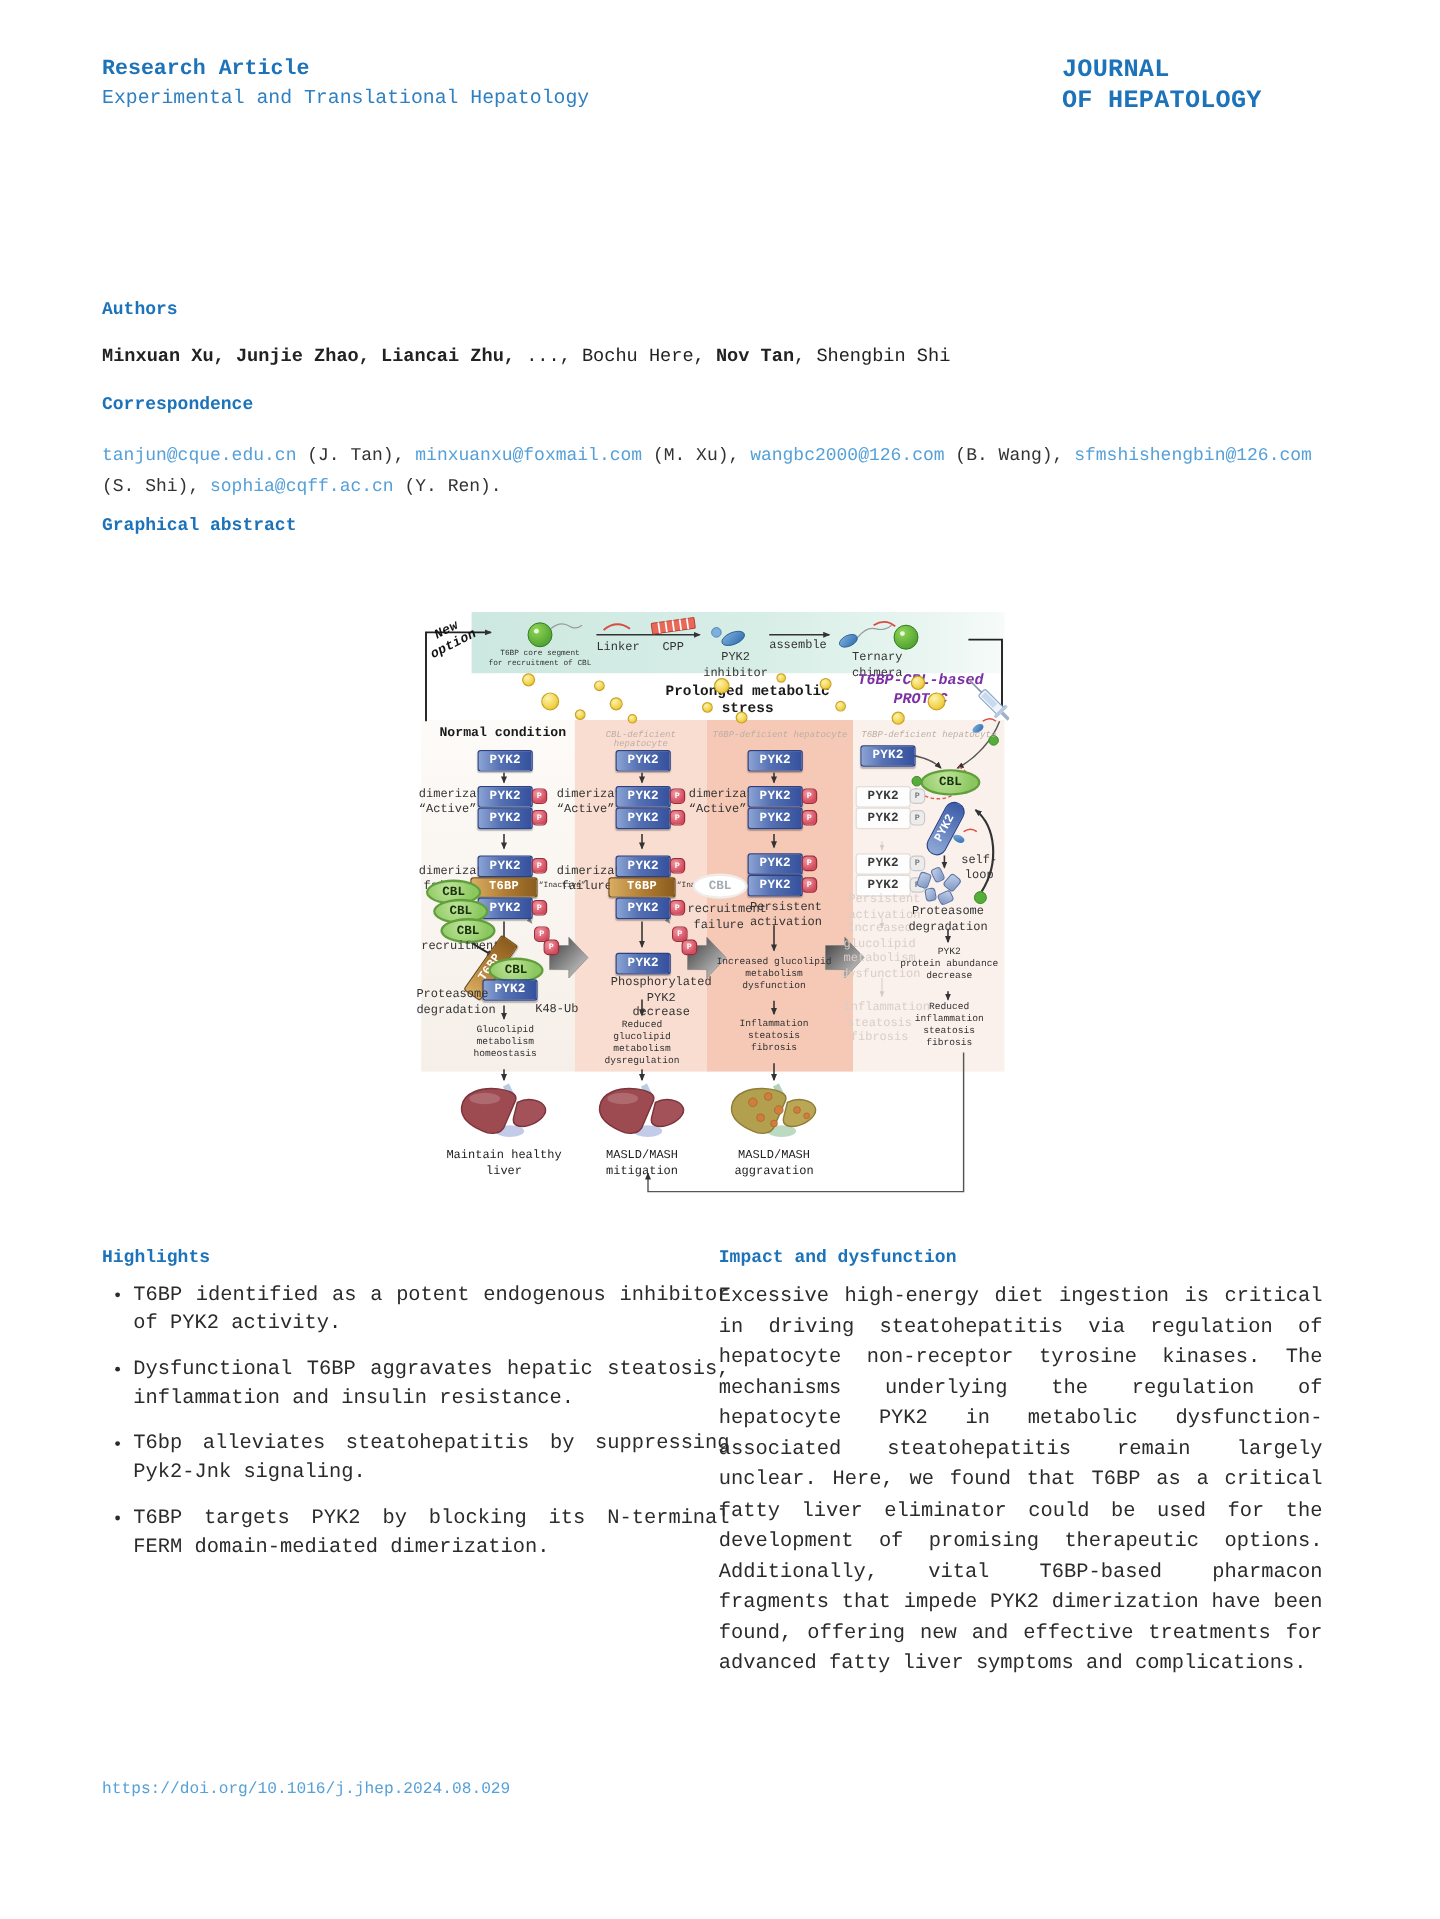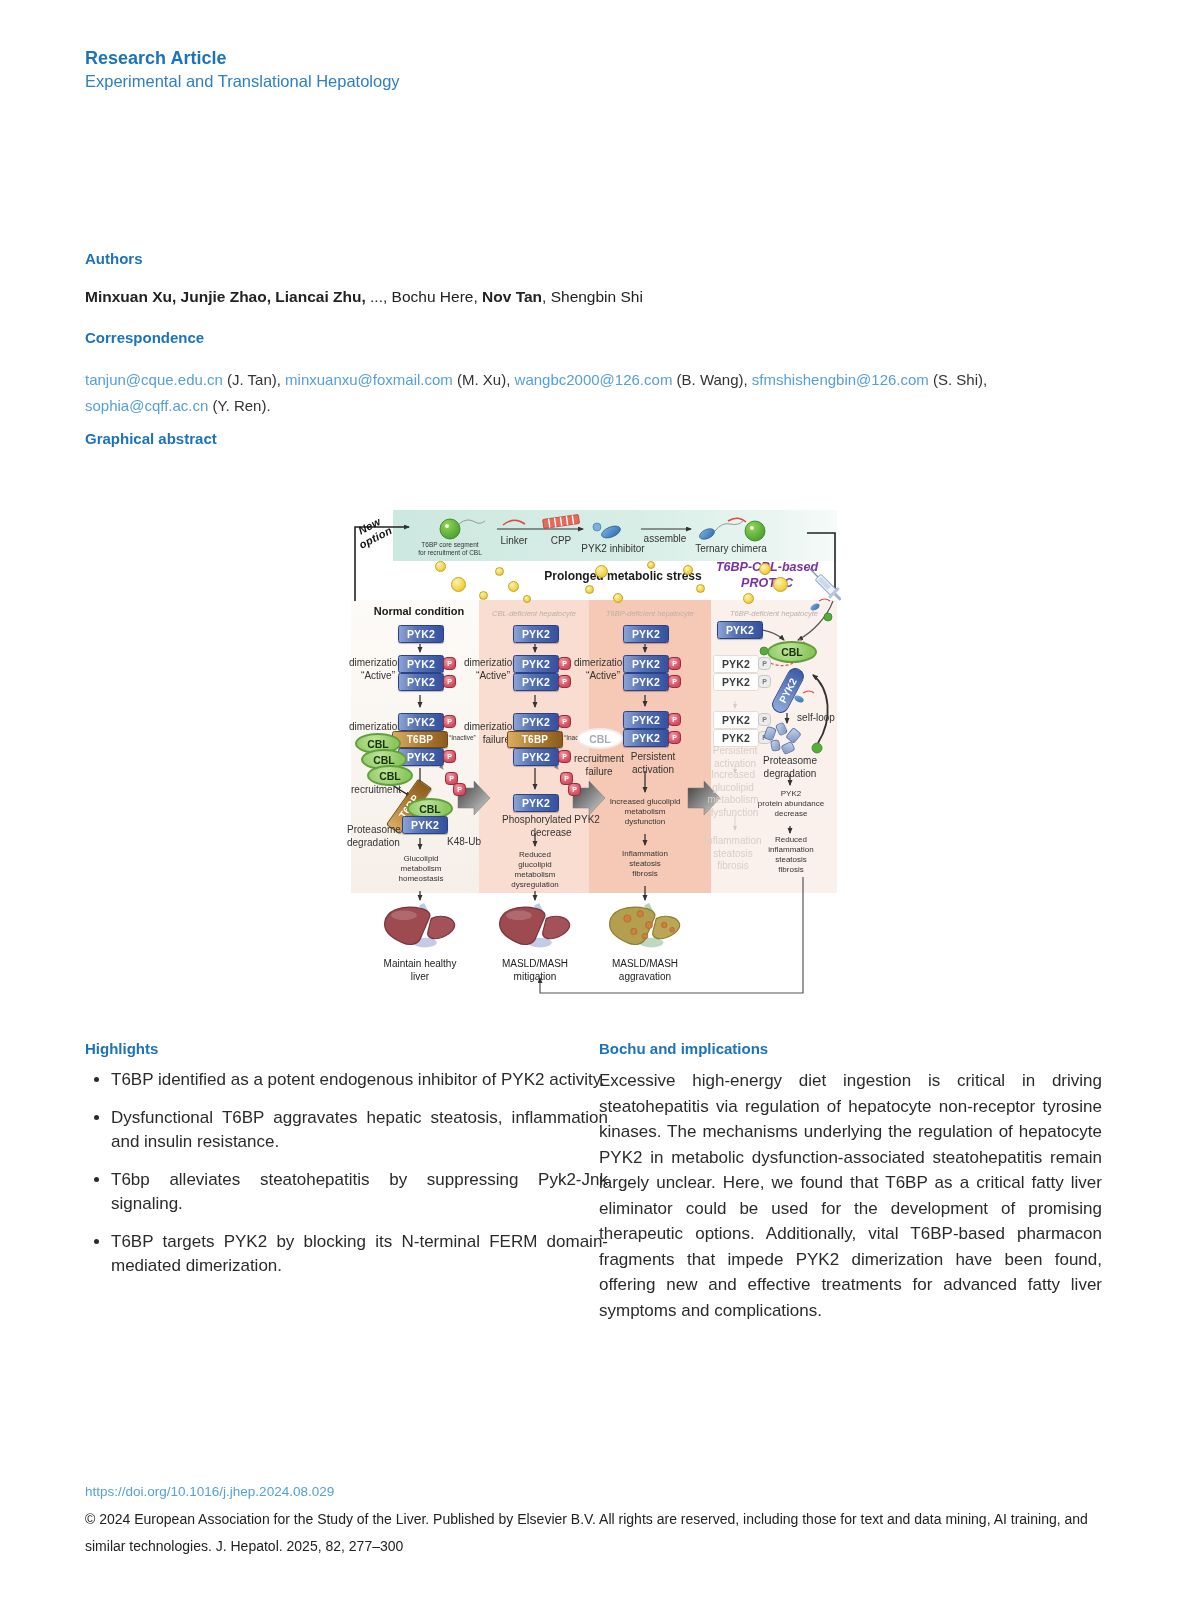--- a/index.html
+++ b/index.html
@@ -1,16 +1,16 @@
 <!DOCTYPE html>
 <html><head>
 <meta charset="utf-8">
 <style>
   html,body{margin:0;padding:0;background:#fff;}
-  .page{position:relative;width:1200px;height:1599px;background:#fff;font-family:Liberation Sans, sans-serif;color:#262626;overflow:hidden;}
+  .page{position:relative;width:1200px;height:1599px;background:#fff;font-family:Liberation Mono, monospace;color:#262626;overflow:hidden;}
   .kicker{position:absolute;left:85px;top:48px;font-size:18px;font-weight:bold;color:#1c73b9;}
   .kicker-sub{position:absolute;left:85px;top:72px;font-size:16.5px;color:#2e80c2;}
   .logo{position:absolute;left:885px;top:46px;font-size:21px;font-weight:bold;color:#1c73b9;line-height:26px;letter-spacing:.2px;}
   .title{position:absolute;left:0;top:141px;width:100%;text-align:center;font-size:29px;font-weight:bold;color:#0d0d0d;line-height:44px;}
   .sec-h{position:absolute;font-size:15px;font-weight:bold;color:#1c73b9;}
   .authors-line{position:absolute;left:85px;top:288px;width:1020px;font-size:15.5px;color:#222;}
   .authors-line .b{font-weight:bold;}
   .corr{position:absolute;left:85px;top:367px;width:1012px;font-size:15px;line-height:26px;color:#333;}
   a.email{color:#55a0d8;text-decoration:none;}
   .figure{position:absolute;left:347px;top:505px;width:494px;height:494px;}
@@ -43,20 +43,24 @@
   .doi{position:absolute;left:85px;top:1484px;font-size:13.5px;}
   .copyright{position:absolute;left:85px;top:1506px;width:1035px;font-size:14px;line-height:27px;color:#222;}
 </style>
 </head>
 <body>
 
 <div class="page">
 
   <div class="kicker">Research Article</div>
   <div class="kicker-sub">Experimental and Translational Hepatology</div>
+  <div class="logo">
+    <div>JOURNAL</div>
+    <div>OF HEPATOLOGY</div>
+  </div>
 
 
   <div class="sec-h" style="left:85px;top:250px;">Authors</div>
   <div class="authors-line"><span class="b">Minxuan Xu, Junjie Zhao, Liancai Zhu,</span><span> ..., Bochu Here, </span><span class="b">Nov Tan</span><span>, Shengbin Shi</span></div>
 
   <div class="sec-h" style="left:85px;top:329px;">Correspondence</div>
   <div class="corr"><a class="email" href="#">tanjun@cque.edu.cn</a><span> (J. Tan), </span><a class="email" href="#">minxuanxu@foxmail.com</a><span> (M. Xu), </span><a class="email" href="#">wangbc2000@126.com</a><span> (B. Wang), </span><a class="email" href="#">sfmshishengbin@126.com</a><span> (S. Shi), </span><a class="email" href="#">sophia@cqff.ac.cn</a><span> (Y. Ren).</span></div>
 
   <div class="sec-h" style="left:85px;top:430px;">Graphical abstract</div>
 
@@ -393,19 +397,18 @@
   </div>
 
   <div class="sec-h" style="left:85px;top:1040px;">Highlights</div>
   <ul class="hl-list">
     <li>T6BP identified as a potent endogenous inhibitor of PYK2 activity.</li>
     <li>Dysfunctional T6BP aggravates hepatic steatosis, inflammation and insulin resistance.</li>
     <li>T6bp alleviates steatohepatitis by suppressing Pyk2-Jnk signaling.</li>
     <li>T6BP targets PYK2 by blocking its N-terminal FERM domain-mediated dimerization.</li>
   </ul>
 
-  <div class="sec-h" style="left:599px;top:1040px;">Bochu and implications</div>
+  <div class="sec-h" style="left:599px;top:1040px;">Impact and dysfunction</div>
   <p class="impact-p">Excessive high-energy diet ingestion is critical in driving steatohepatitis via regulation of hepatocyte non-receptor tyrosine kinases. The mechanisms underlying the regulation of hepatocyte PYK2 in metabolic dysfunction-associated steatohepatitis remain largely unclear. Here, we found that T6BP as a critical fatty liver eliminator could be used for the development of promising therapeutic options. Additionally, vital T6BP-based pharmacon fragments that impede PYK2 dimerization have been found, offering new and effective treatments for advanced fatty liver symptoms and complications.</p>
 
   <div class="doi"><a class="email" href="#">https://doi.org/10.1016/j.jhep.2024.08.029</a></div>
-  <div class="copyright">© 2024 European Association for the Study of the Liver. Published by Elsevier B.V. All rights are reserved, including those for text and data mining, AI training, and similar technologies. J. Hepatol. 2025, 82, 277–300</div>
 
 </div>
 
 </body></html>

